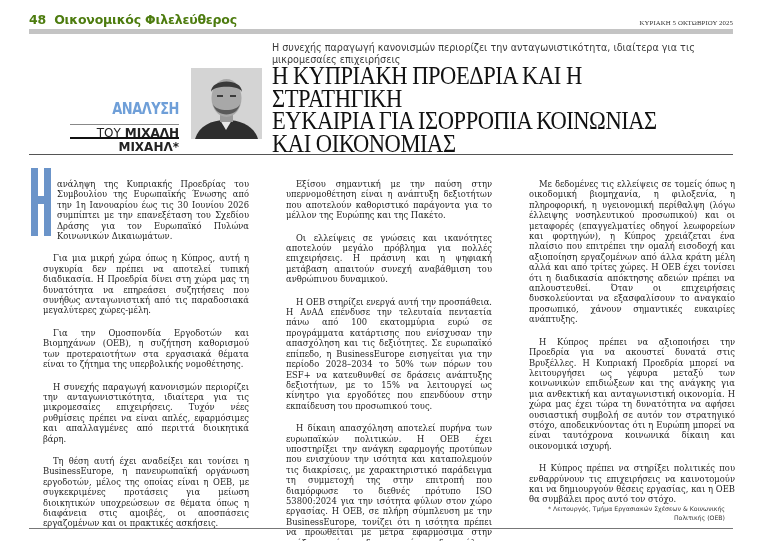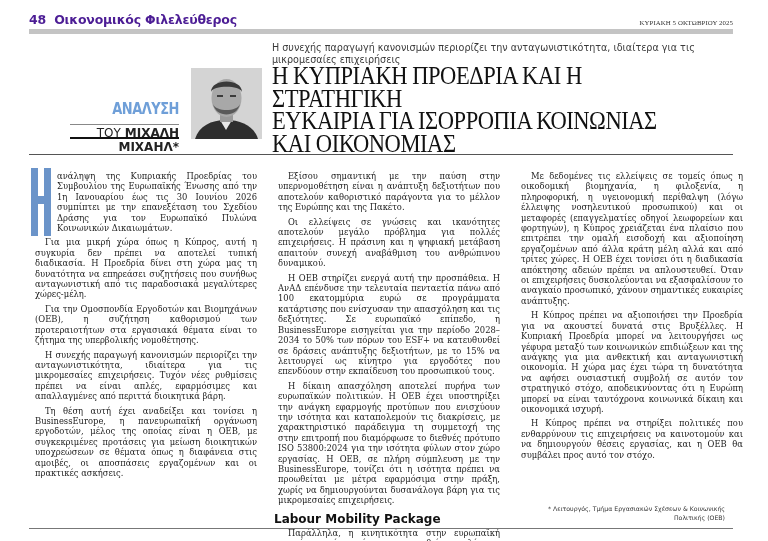--- a/index.html
+++ b/index.html
@@ -1,32 +1,32 @@
 <!DOCTYPE html>
 <html><head>
   <meta charset="utf-8">
   <style>
     html, body { margin: 0; padding: 0; background: #ffffff; }
     body { width: 768px; height: 541px; position: relative; overflow: hidden; font-family: "DejaVu Serif", serif; color: #1a1a1a; }
-    .masthead { position: absolute; left: 29px; top: 12px; width: 334px; font-family: "DejaVu Sans", sans-serif; font-size: 12.5px; font-weight: bold; color: #4c1d95; letter-spacing: -0.2px; }
+    .masthead { position: absolute; left: 29px; top: 12px; width: 334px; font-family: "DejaVu Sans", sans-serif; font-size: 12.5px; font-weight: bold; color: #4d7c0f; letter-spacing: -0.2px; }
     .masthead .num { margin-right: 4px; }
     .date { position: absolute; right: 35px; top: 19px; font-family: Liberation Serif, serif; font-size: 6.8px; color: #333; letter-spacing: 0.1px; }
     .topbar { position: absolute; left: 29px; top: 29px; width: 704px; height: 5px; background: #c4c4c4; }
     .subtitle { position: absolute; left: 272px; top: 42px; width: 440px; font-family: "DejaVu Sans", sans-serif; font-size: 9.6px; line-height: 12px; color: #3a3a3a; }
     .headline { position: absolute; left: 272px; top: 65px; width: 440px; font-family: "Liberation Serif", serif; font-size: 24.5px; line-height: 22.5px; color: #111; letter-spacing: -0.5px; transform: scaleX(0.92); transform-origin: left top; }
     .analysis { position: absolute; left: 100px; top: 100px; width: 79px; text-align: right; font-family: "DejaVu Sans", sans-serif; font-size: 13px; font-weight: bold; color: #6f9fd8; letter-spacing: -0.5px; transform: scaleY(1.2); transform-origin: right top; }
     .byline-rule-top { position: absolute; left: 70px; top: 124px; width: 109px; height: 1px; background: #888; }
     .byline { position: absolute; left: 70px; top: 126px; width: 109px; text-align: right; font-family: "DejaVu Sans", sans-serif; font-size: 12px; color: #222; }
     .byline b { font-weight: bold; }
     .byline-rule-bottom { position: absolute; left: 70px; top: 137px; width: 109px; height: 2px; background: #111; }
     .portrait { position: absolute; left: 191px; top: 68px; width: 71px; height: 71px; background: linear-gradient(#d7d7d7, #cfcfcf); overflow: hidden; }
     .rule-mid { position: absolute; left: 29px; top: 154px; width: 704px; height: 1px; background: #555; }
     .rule-bottom { position: absolute; left: 29px; top: 528px; width: 704px; height: 1px; background: #777; }
     .col { position: absolute; top: 167px; width: 230px; font-family: "DejaVu Serif", serif; font-size: 8.4px; line-height: 10.4px; color: #1c1c1c; text-align: justify; hyphens: manual; }
-    .col p { margin: 4px; text-indent: 10px; }
+    .col p { margin: 12px; text-indent: 10px; }
     .col p.noindent { text-indent: 0; }
     .col1 { left: 31px; }
     .col2 { left: 274px; }
     .col3 { left: 517px; }
     .dropcap { float: left; width: 20px; height: 68px; margin: 1px 6px 0 0; background: #7aa0d0; position: relative; }
     .dropcap::before, .dropcap::after { content: ""; position: absolute; top: 0; width: 7px; height: 68px; background: #6b94c9; }
     .dropcap::before { left: 0; } .dropcap::after { right: 0; }
     .dropcap span { position: absolute; left: 7px; top: 28px; width: 6px; height: 8px; background: #6b94c9; }
     .dropcap .gap1 { position: absolute; left: 7px; top: 0; width: 6px; height: 28px; background: #fff; }
     .dropcap .gap2 { position: absolute; left: 7px; top: 36px; width: 6px; height: 32px; background: #fff; }

